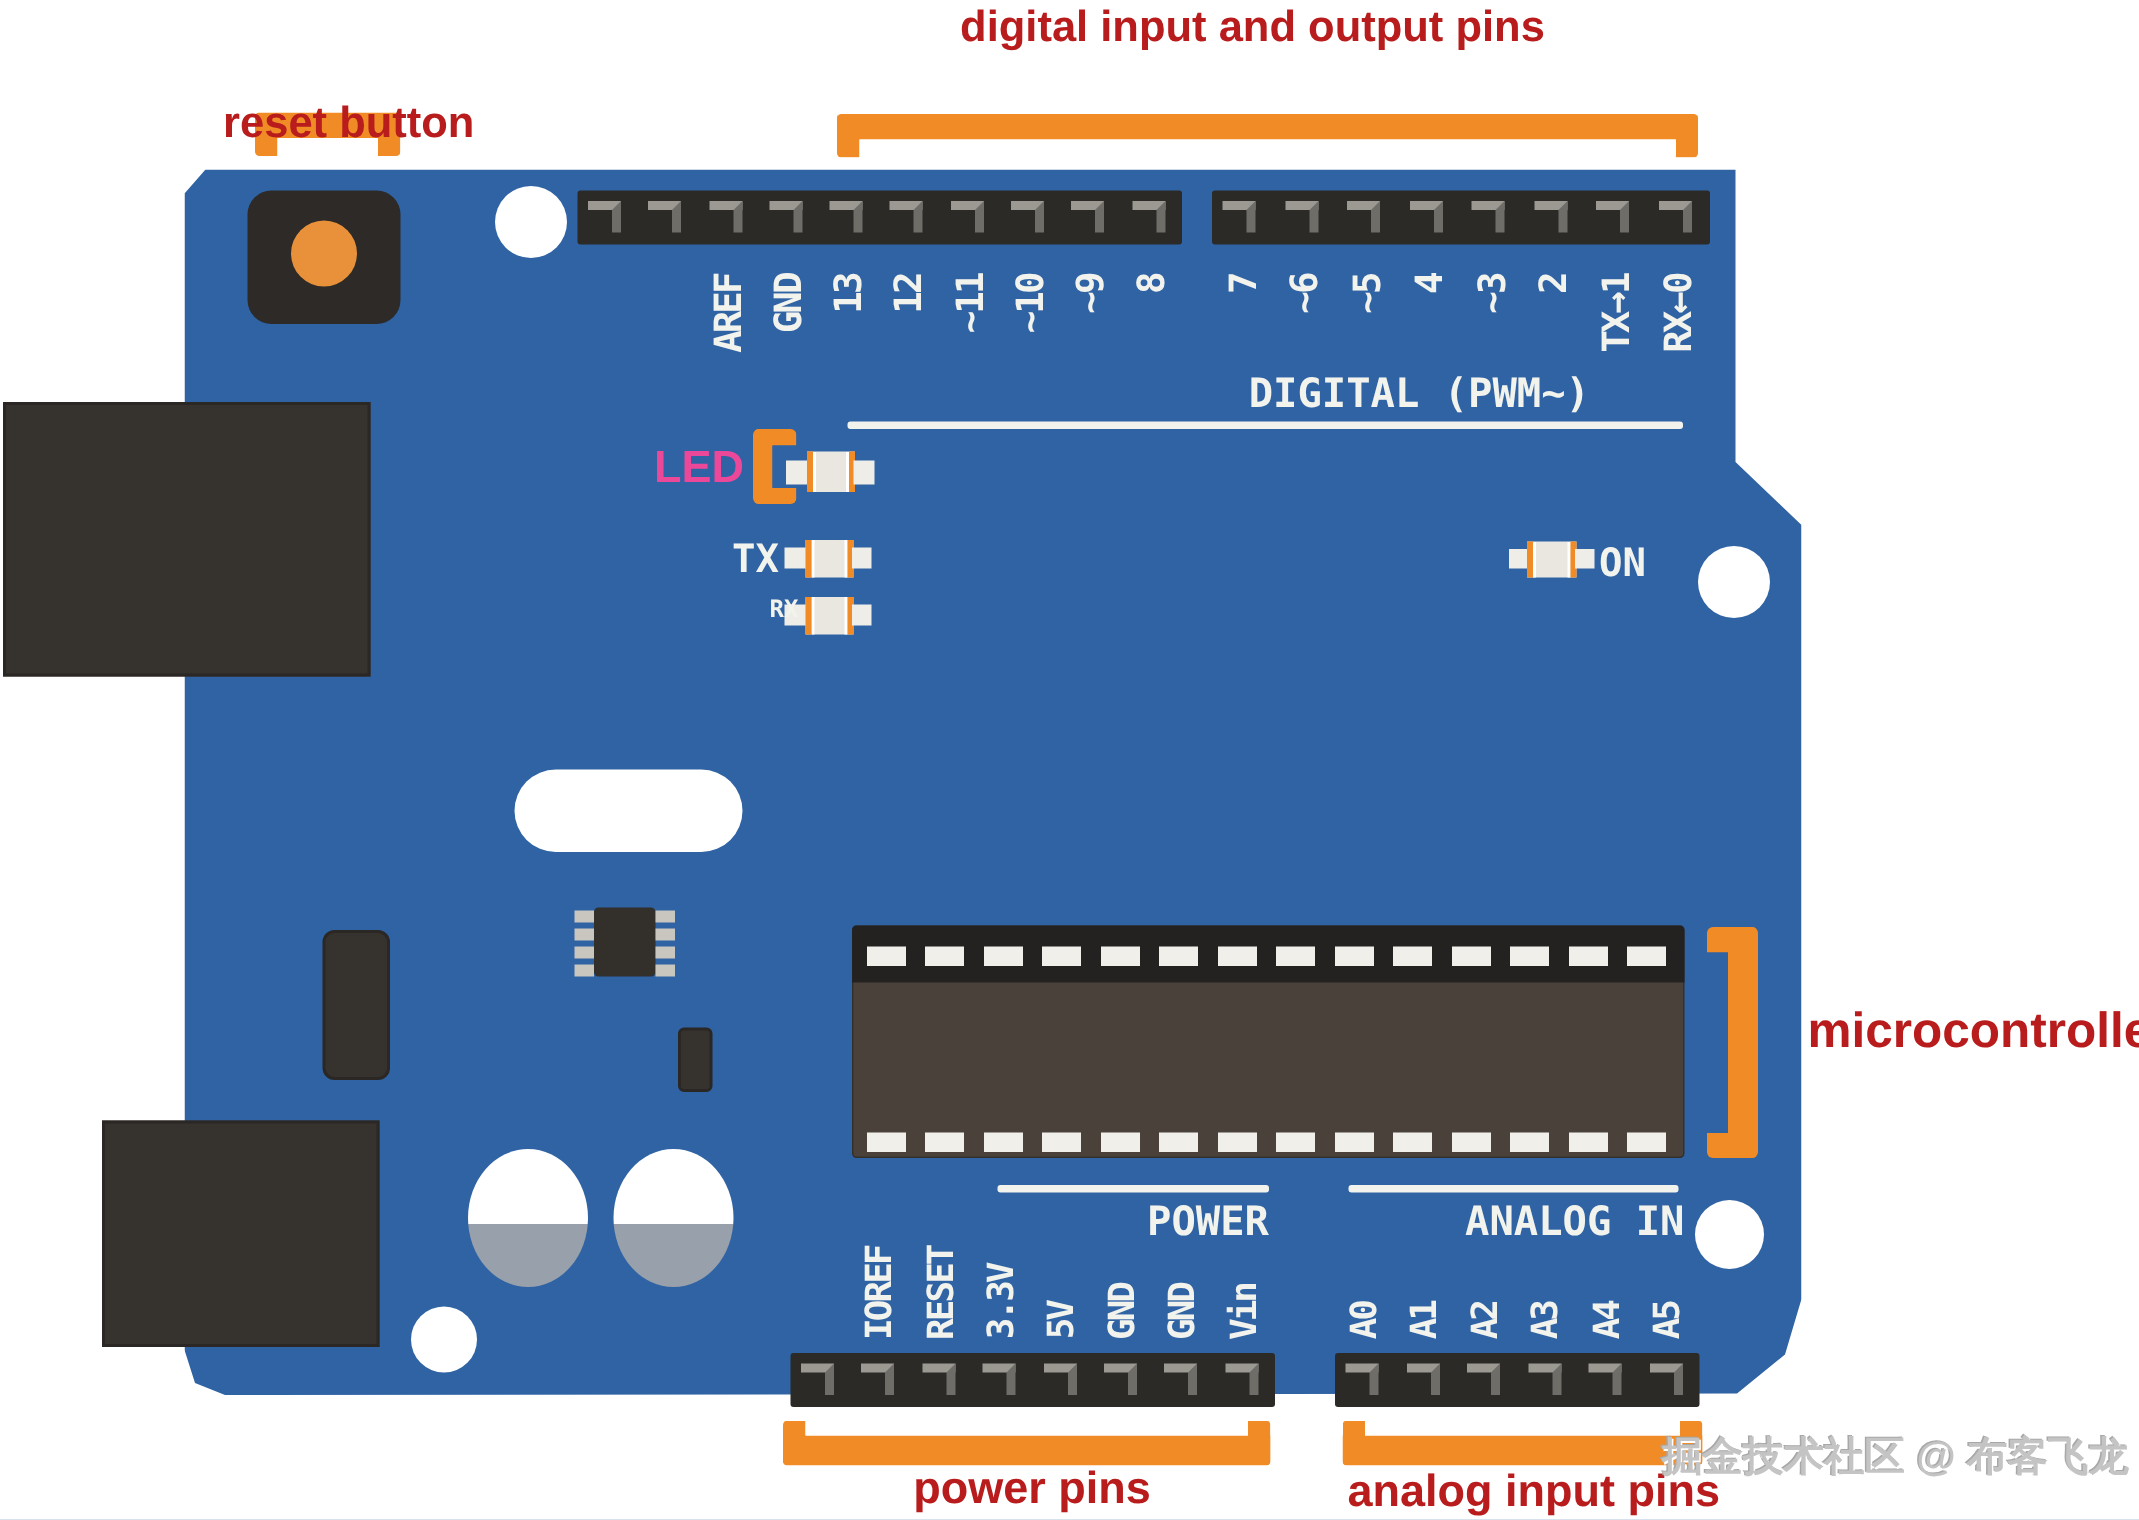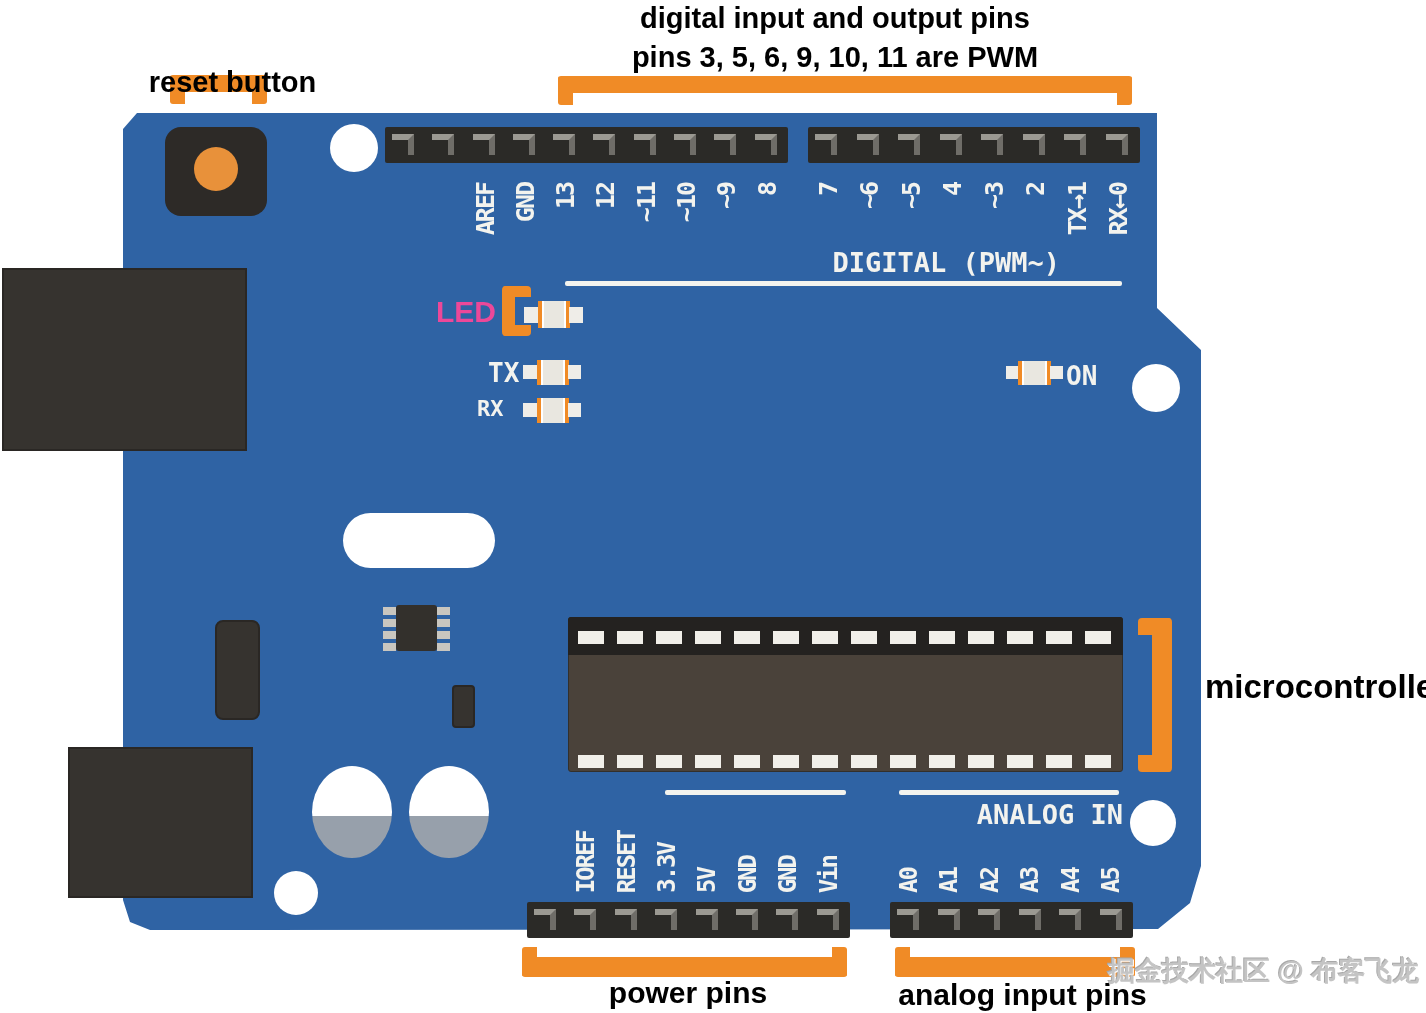--- a/index.html
+++ b/index.html
@@ -37,21 +37,21 @@
   .br-down{position:absolute;border-style:solid;border-color:#f08b26;
     border-width:17px 15px 0 15px;height:12px;box-sizing:content-box;border-radius:3px;}
   .br-up{position:absolute;border-style:solid;border-color:#f08b26;
     border-width:0 15px 20px 15px;height:10px;box-sizing:content-box;border-radius:3px;}
   .br-right{position:absolute;border-style:solid;border-color:#f08b26;
     border-width:17px 20px 17px 0;width:14px;height:120px;box-sizing:content-box;border-radius:4px;}
   .br-left{position:absolute;border-style:solid;border-color:#f08b26;
     border-width:11px 0 11px 13px;width:16px;height:28px;box-sizing:content-box;border-radius:4px;}
 
   
-  .note{position:absolute;font-weight:bold;color:#000000;letter-spacing:0px;}
+  .note{position:absolute;font-weight:bold;color:#b91c1c;letter-spacing:0px;}
 
   
   .ledstub{position:absolute;background:#efede8;}
   .ledbody{position:absolute;background:#e9e7e0;border-left:4px solid #f08b26;
     border-right:4px solid #f08b26;box-sizing:border-box;box-shadow:inset 2px 0 0 #fff, inset -2px 0 0 #fff;}
 
   
   .mcu-body{position:absolute;left:568px;top:617px;width:555px;height:155px;background:#4a423a;
     border-radius:3px;border:1px solid #33302c;box-sizing:border-box;}
   .mcu-strip{position:absolute;left:568px;top:617px;width:555px;height:38px;background:#242220;
@@ -184,20 +184,21 @@
   <div class="vlabel blabel" style="left:897px;">A0</div>
   <div class="vlabel blabel" style="left:937px;">A1</div>
   <div class="vlabel blabel" style="left:978px;">A2</div>
   <div class="vlabel blabel" style="left:1018px;">A3</div>
   <div class="vlabel blabel" style="left:1059px;">A4</div>
   <div class="vlabel blabel" style="left:1099px;">A5</div>
 
   <div class="silk" style="left:760px;top:247px;width:300px;text-align:right;font-size:27px;">DIGITAL (PWM~)</div>
   <div class="sline" style="left:565px;top:281px;width:557px;"></div>
 
+  <div class="silk" style="left:646px;top:799px;width:200px;text-align:right;font-size:27px;">POWER</div>
   <div class="sline" style="left:665px;top:790px;width:181px;"></div>
 
   <div class="silk" style="left:873px;top:799px;width:250px;text-align:right;font-size:27px;">ANALOG IN</div>
   <div class="sline" style="left:899px;top:790px;width:220px;"></div>
 
   <div class="ledstub" style="left:524px;top:307px;width:15px;height:16px;"></div>
   <div class="ledbody" style="left:538px;top:301px;width:32px;height:27px;"></div>
   <div class="ledstub" style="left:569px;top:307px;width:14px;height:16px;"></div>
 
   <div class="ledstub" style="left:523px;top:365px;width:15px;height:14px;"></div>
@@ -207,32 +208,31 @@
   <div class="ledstub" style="left:523px;top:403px;width:15px;height:14px;"></div>
   <div class="ledbody" style="left:537px;top:398px;width:32px;height:25px;"></div>
   <div class="ledstub" style="left:568px;top:403px;width:13px;height:14px;"></div>
 
   <div class="ledstub" style="left:1006px;top:366px;width:13px;height:13px;"></div>
   <div class="ledbody" style="left:1018px;top:361px;width:33px;height:24px;"></div>
   <div class="ledstub" style="left:1050px;top:366px;width:13px;height:13px;"></div>
 
   <div class="note" style="left:436px;top:295px;font-size:30px;color:#ec4899;">LED</div>
   <div class="silk" style="left:488px;top:358px;font-size:26px;">TX</div>
-  <div class="silk" style="left:477px;top:396px;font-size:22px;">RX</div>
+  <div class="silk" style="left:513px;top:396px;font-size:16px;">RX</div>
   <div class="silk" style="left:1066px;top:361px;font-size:26px;">ON</div>
 
   <div class="br-down" style="left:170px;top:75px;width:67px;"></div>
   <div class="br-down" style="left:558px;top:76px;width:544px;"></div>
   <div class="br-up" style="left:522px;top:947px;width:295px;"></div>
   <div class="br-up" style="left:895px;top:947px;width:210px;"></div>
   <div class="br-right" style="left:1138px;top:618px;"></div>
   <div class="br-left" style="left:502px;top:286px;"></div>
 
   <div class="note" style="left:140px;top:34px;width:185px;text-align:center;font-size:29px;margin-top:32px;">reset button</div>
   <div class="note" style="left:560px;top:2px;width:550px;text-align:center;font-size:29px;">digital input and output pins</div>
-  <div class="note" style="left:560px;top:41px;width:550px;text-align:center;font-size:29px;">pins 3, 5, 6, 9, 10, 11 are PWM</div>
   <div class="note" style="left:1205px;top:668px;font-size:33px;">microcontroller</div>
   <div class="note" style="left:875px;top:978px;width:295px;text-align:center;font-size:30px;">analog input pins</div>
   <div class="note" style="left:588px;top:976px;width:200px;text-align:center;font-size:30px;">power pins</div>
 
   <div class="watermark">掘金技术社区 @ 布客飞龙</div>
 
 </div>
 
 </body></html>

